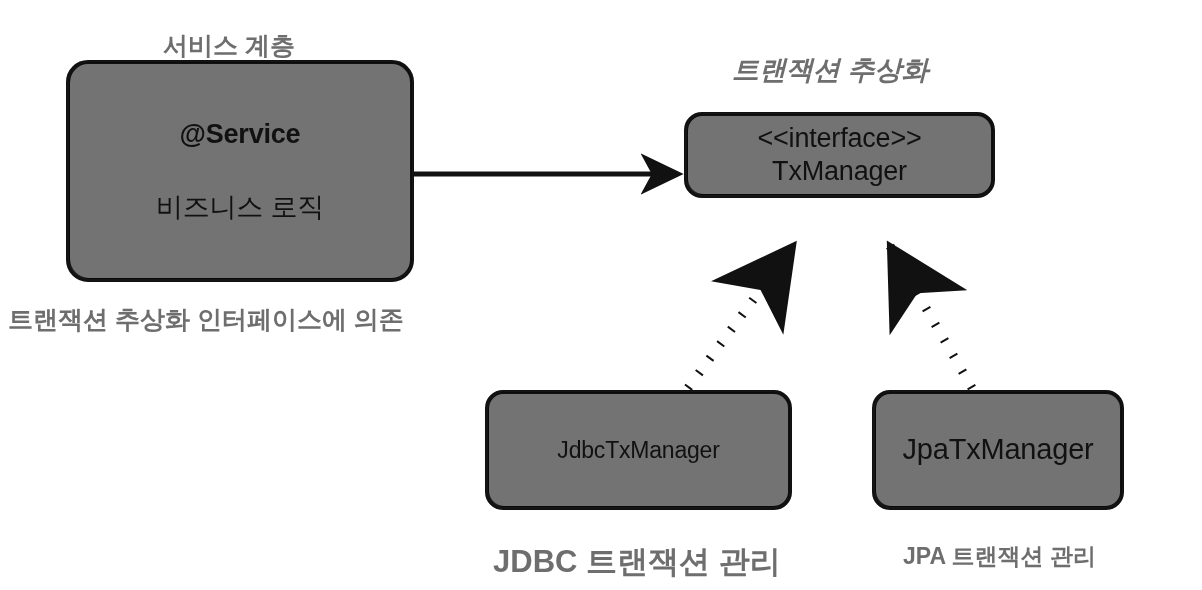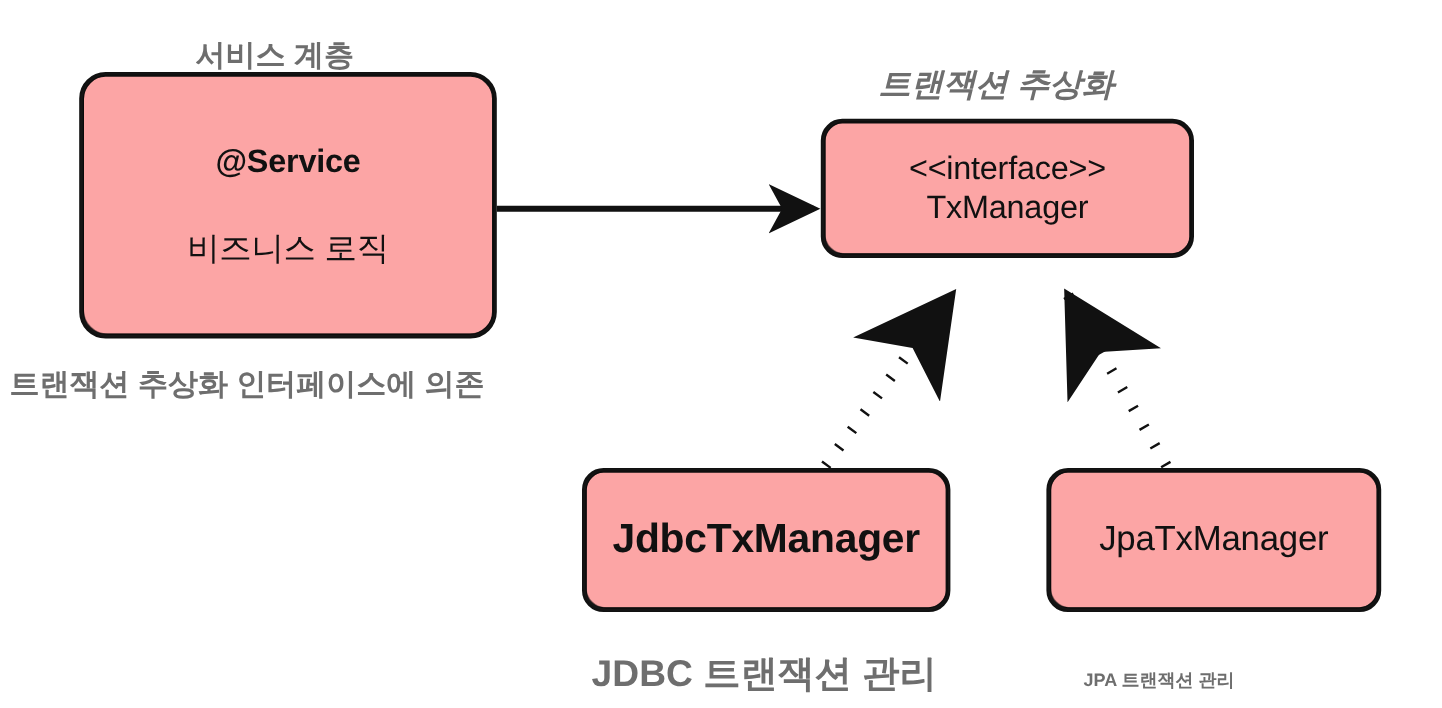--- a/index.html
+++ b/index.html
@@ -15,21 +15,21 @@
     width: 1202px;
     height: 590px;
     background: #ffffff;
     overflow: hidden;
   }
 
   
   .node {
     position: absolute;
     box-sizing: border-box;
-    background: #fca5a5;
+    background: #737373;
     border: 4px solid #111111;
     border-radius: 22px;
     display: flex;
     flex-direction: column;
     align-items: center;
     justify-content: center;
     text-align: center;
     color: #111111;
     z-index: 3;
   }
@@ -62,56 +62,56 @@
   .line-strong { font-weight: 700; }
   .line-normal { font-weight: 400; margin-top: 40px; }
 
   
   #node-service {
     left: 66px; top: 60px; width: 348px; height: 222px;
   }
   #node-service .node-line { font-size: 27px; }
 
   #node-interface {
-    left: 684px; top: 99px; width: 311px; height: 116px;
+    left: 684px; top: 112px; width: 311px; height: 86px;
     border-radius: 18px;
   }
   #node-interface::before { border-radius: 20px; }
   #node-interface::after  { border-radius: 17px; }
   #node-interface .node-line { font-size: 27px; font-weight: 400; }
 
   #node-jdbc {
     left: 485px; top: 390px; width: 307px; height: 120px;
     border-radius: 18px;
   }
   #node-jdbc::before { border-radius: 20px; }
   #node-jdbc::after  { border-radius: 17px; }
-  #node-jdbc .node-line { font-size: 34px; font-weight: 700; }
+  #node-jdbc .node-line { font-size: 23px; font-weight: 400; }
 
   #node-jpa {
-    left: 872px; top: 390px; width: 279px; height: 120px;
+    left: 872px; top: 390px; width: 252px; height: 120px;
     border-radius: 18px;
   }
   #node-jpa::before { border-radius: 20px; }
   #node-jpa::after  { border-radius: 17px; }
   #node-jpa .node-line { font-size: 29px; font-weight: 400; }
 
   
   .caption {
     position: absolute;
     color: #6e6e6e;
     font-weight: 700;
     white-space: nowrap;
     z-index: 4;
   }
   #caption-service-layer      { left: 163px; top: 10px;  font-size: 25px; margin-top: 19px; }
   #caption-tx-abstraction     { left: 732px; top: 52px;  font-size: 27px; font-style: italic; }
   #caption-depends-on         { left: 8px;   top: 303px; font-size: 25px; }
   #caption-jdbc-tx            { left: 493px; top: 541px; font-size: 31px; }
-  #caption-jpa-tx             { left: 903px; top: 558px; font-size: 15px; text-align: center; }
+  #caption-jpa-tx             { left: 903px; top: 541px; font-size: 23px; text-align: center; }
 
   
   #connector-layer {
     position: absolute;
     left: 0; top: 0;
     width: 1202px; height: 590px;
     z-index: 2;
     pointer-events: none;
   }
 </style>

